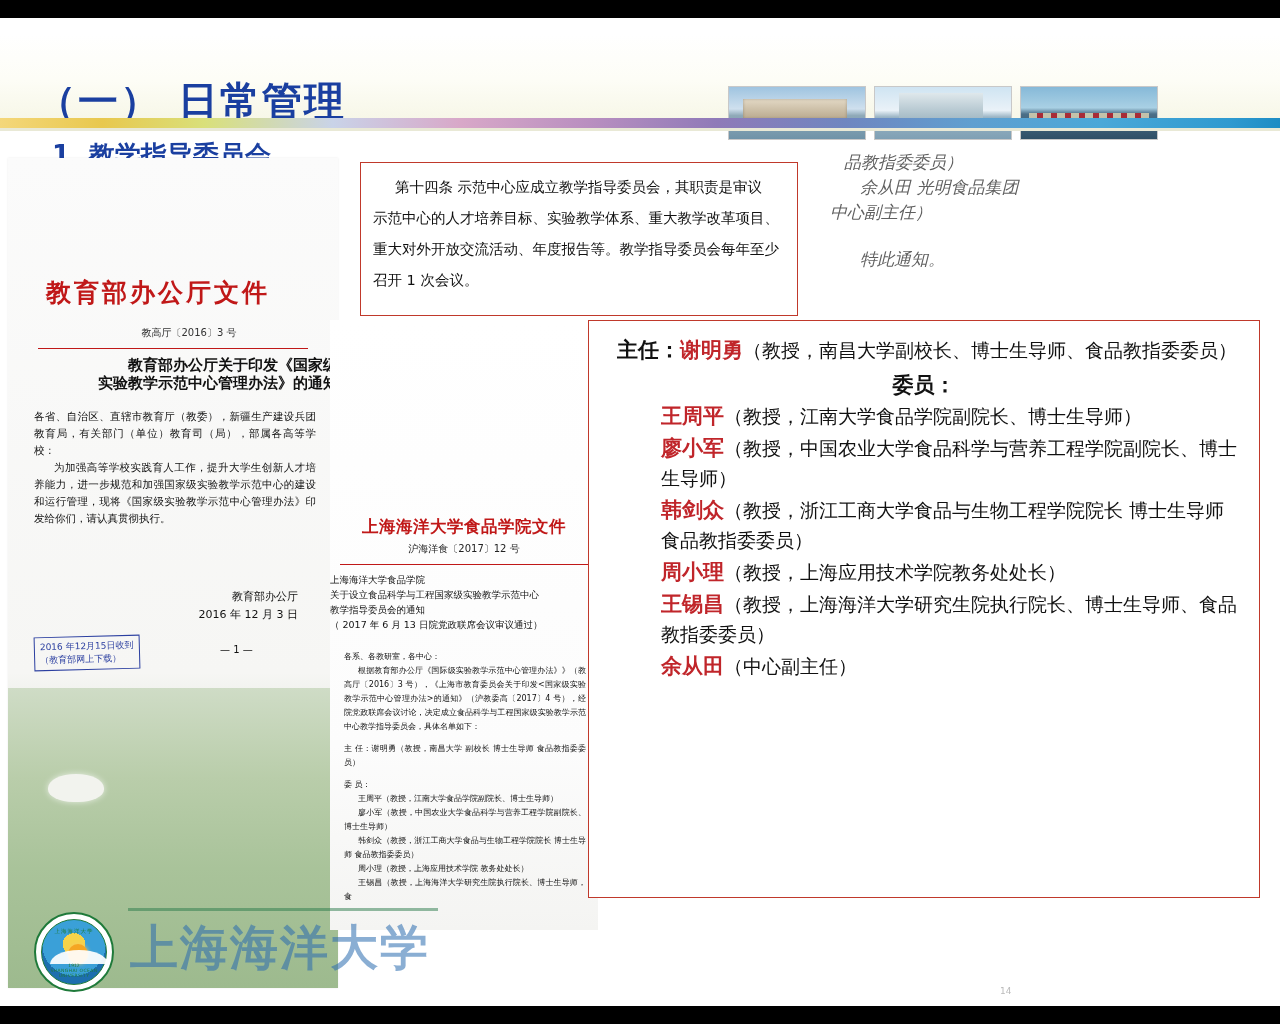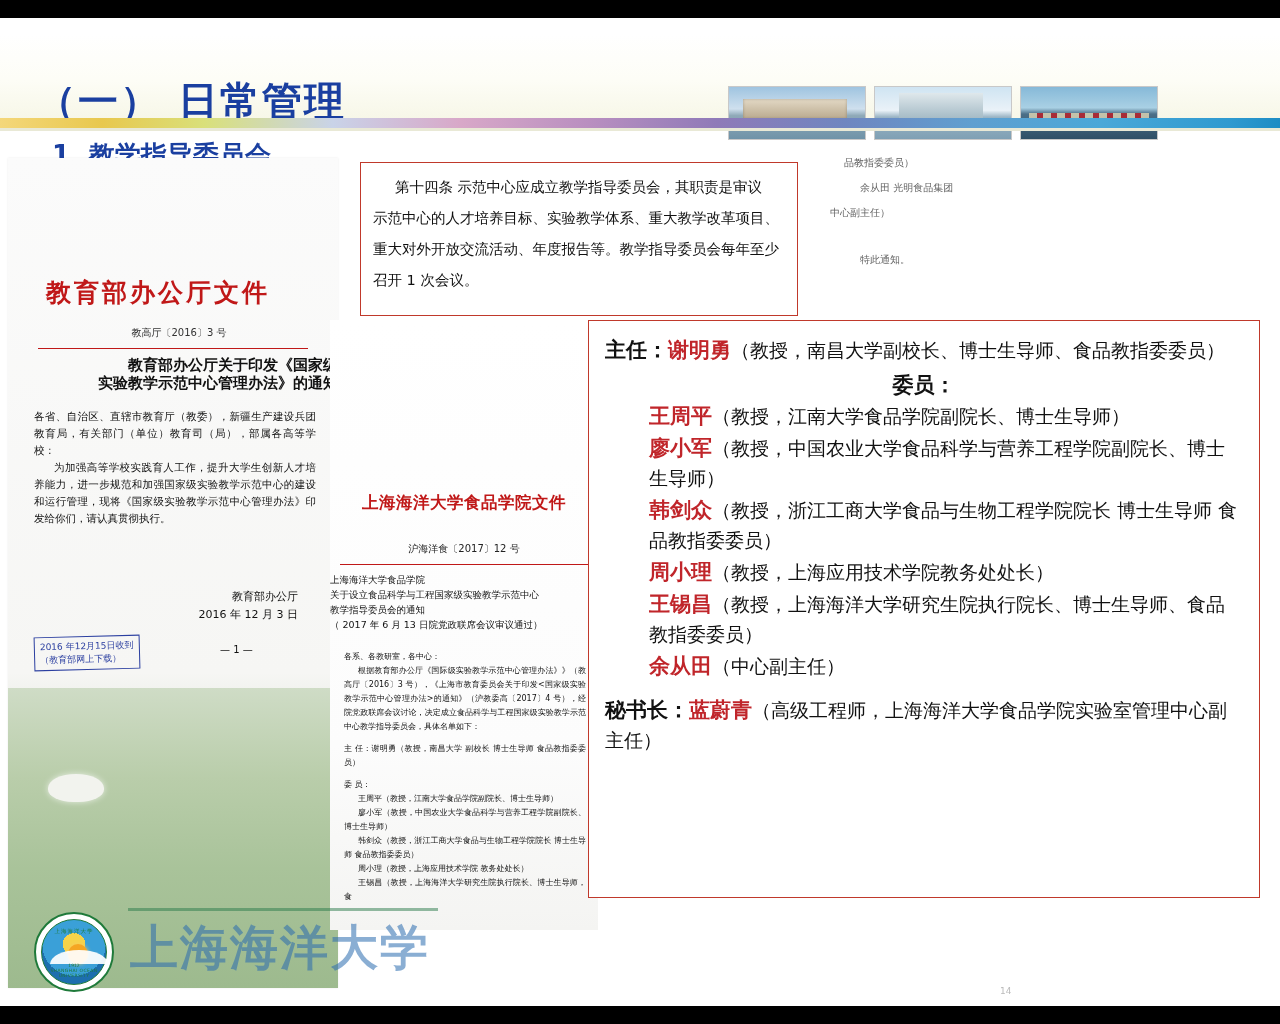--- a/index.html
+++ b/index.html
@@ -142,21 +142,21 @@
     position: absolute;
     left: 38px; top: 118px;
     font-size: 25px;
     font-weight: bold;
     color: #c01818;
     letter-spacing: 3px;
     white-space: nowrap;
   }
   .moe-num {
     position: absolute;
-    left: 6px; top: 168px;
+    left: 16px; top: 168px;
     width: 330px;
     text-align: center;
     font-size: 10px;
     color: #333;
   }
   .moe-line {
     position: absolute;
     left: 30px; top: 190px;
     width: 270px; height: 1px;
     background: #c01818;
@@ -220,39 +220,40 @@
     line-height: 31px;
     padding: 0 12px;
   }
   .article-box p.first { text-indent: 22px; padding-top: 9px; }
   
   .notice-right {
     position: absolute;
     left: 800px; top: 150px;
     width: 468px; height: 160px;
     color: #4a4a4a;
-    font-size: 10px;
+    font-size: 17px;
     line-height: 25px;
     opacity: .88;
+    font-style: italic;
   }
   .notice-right .l { display: block; white-space: nowrap; }
   .notice-right .ind1 { padding-left: 30px; }
   .notice-right .ind2 { padding-left: 44px; }
   .notice-right .ind3 { padding-left: 60px; }
   
   .doc-mid {
     position: absolute;
     left: 330px; top: 320px;
     width: 268px; height: 610px;
     background: linear-gradient(to bottom, #ffffff 0%, #fcfcfc 70%, #f4f4f2 100%);
     overflow: hidden;
   }
   .shou-title {
     position: absolute;
-    left: 0; top: 172px;
+    left: 0; top: 196px;
     width: 268px;
     text-align: center;
     font-size: 16.5px;
     font-weight: bold;
     color: #c01818;
     white-space: nowrap;
     letter-spacing: .5px;
   }
   .shou-num {
     position: absolute;
@@ -295,21 +296,21 @@
     width: 672px; height: 578px;
     background: #ffffff;
     border: 1.5px solid #c0392b;
     padding: 14px 16px 0 16px;
     box-sizing: border-box;
   }
   .cb-line {
     font-size: 20px;
     color: #111;
     line-height: 30px;
-    margin: 0 0 2px 0;
+    margin: 0 0 2px 12px;
   }
   .cb-label {
     font-size: 21px;
     font-weight: bold;
     color: #111;
   }
   .cb-name {
     font-size: 21px;
     font-weight: bold;
     color: #c0252a;
@@ -510,23 +511,20 @@
     <div class="cb-line cb-indent">
       <span class="cb-name">周小理</span><span class="cb-desc">（教授，上海应用技术学院教务处处长）</span>
     </div>
     <div class="cb-line cb-indent">
       <span class="cb-name">王锡昌</span><span class="cb-desc">（教授，上海海洋大学研究生院执行院长、博士生导师、食品教指委委员）</span>
     </div>
     <div class="cb-line cb-indent">
       <span class="cb-name">余从田</span><span class="cb-desc">（中心副主任）</span>
     </div>
 
-    <div class="cb-line" style="margin-top:14px;">
-      <span class="cb-label">秘书长：</span><span class="cb-name">蓝蔚青</span><span class="cb-desc">（高级工程师，上海海洋大学食品学院实验室管理中心副主任）</span>
-    </div>
   </div>
 
   <div class="wordmark-underline"></div>
   <div class="wordmark">上海海洋大学</div>
 
   <div class="logo">
     <div class="logo-inner">
       <div class="logo-sun"></div>
       <div class="logo-wave"></div>
       <div class="logo-top-txt">上海海洋大学</div>

